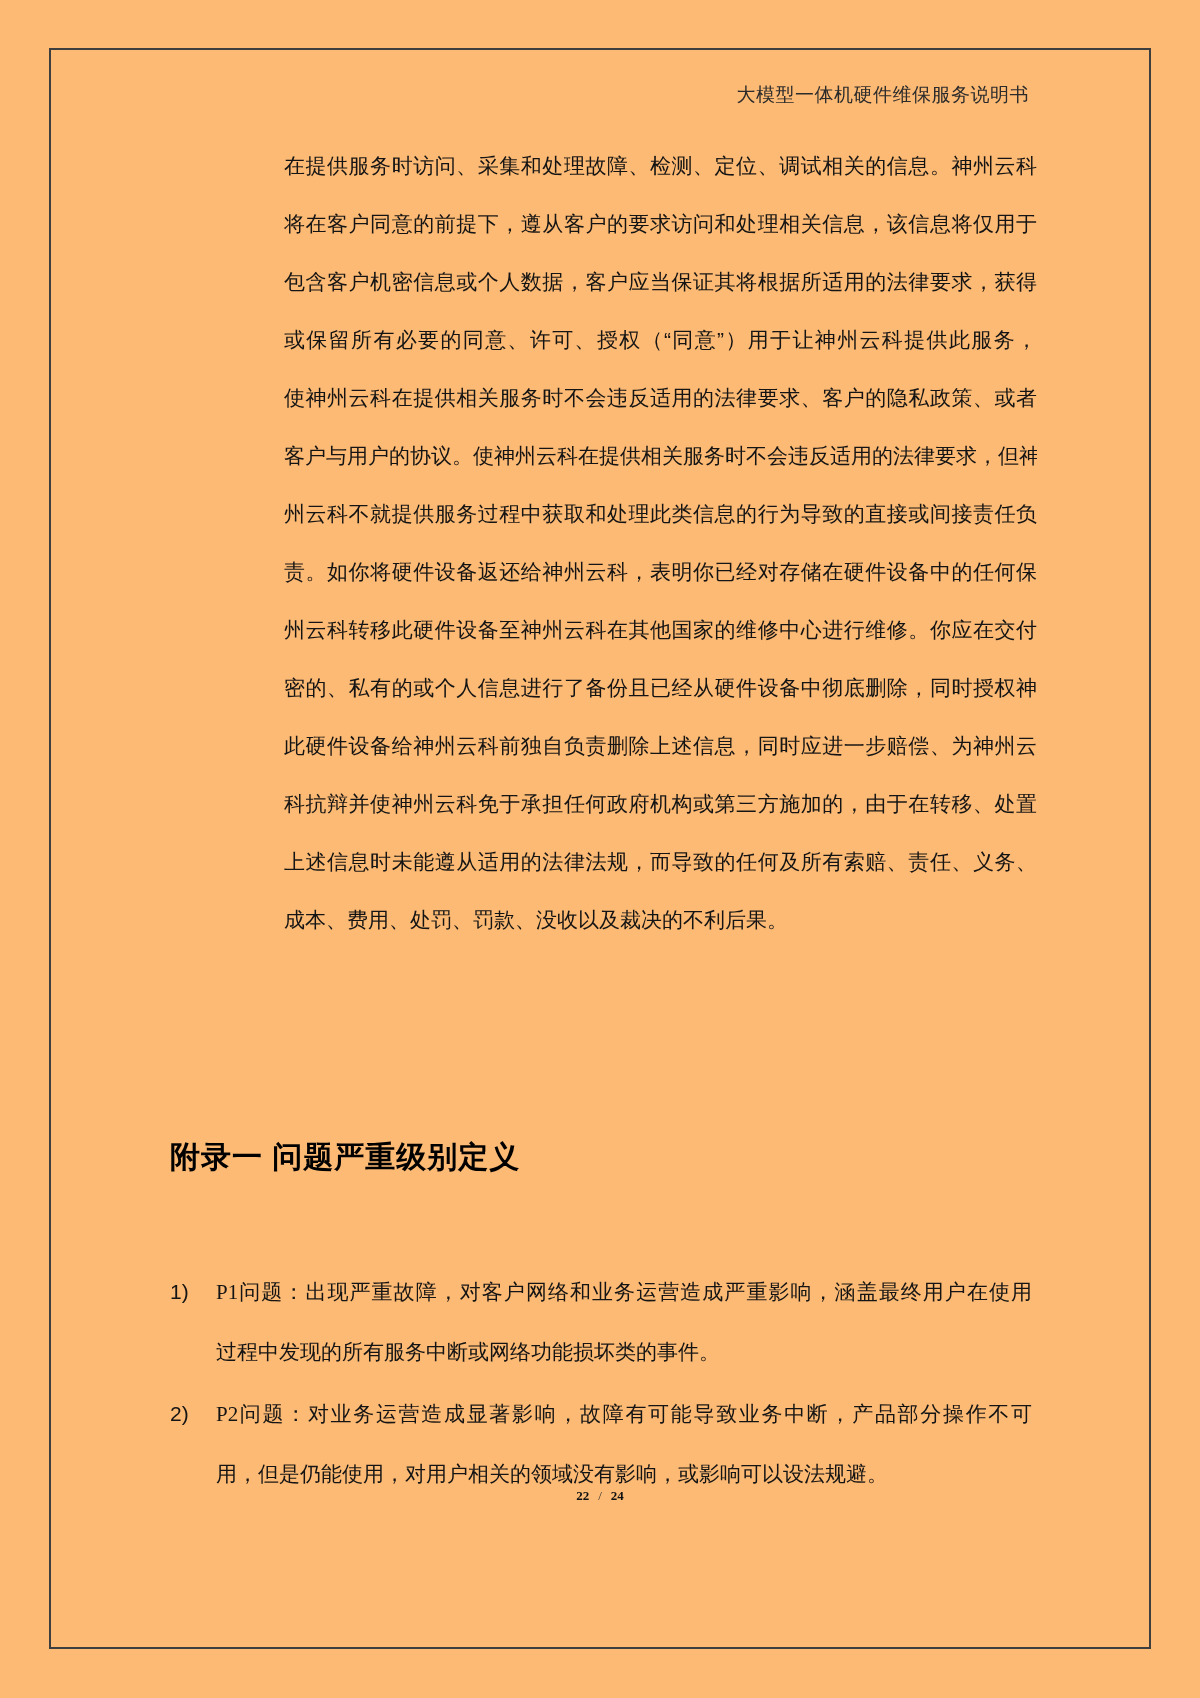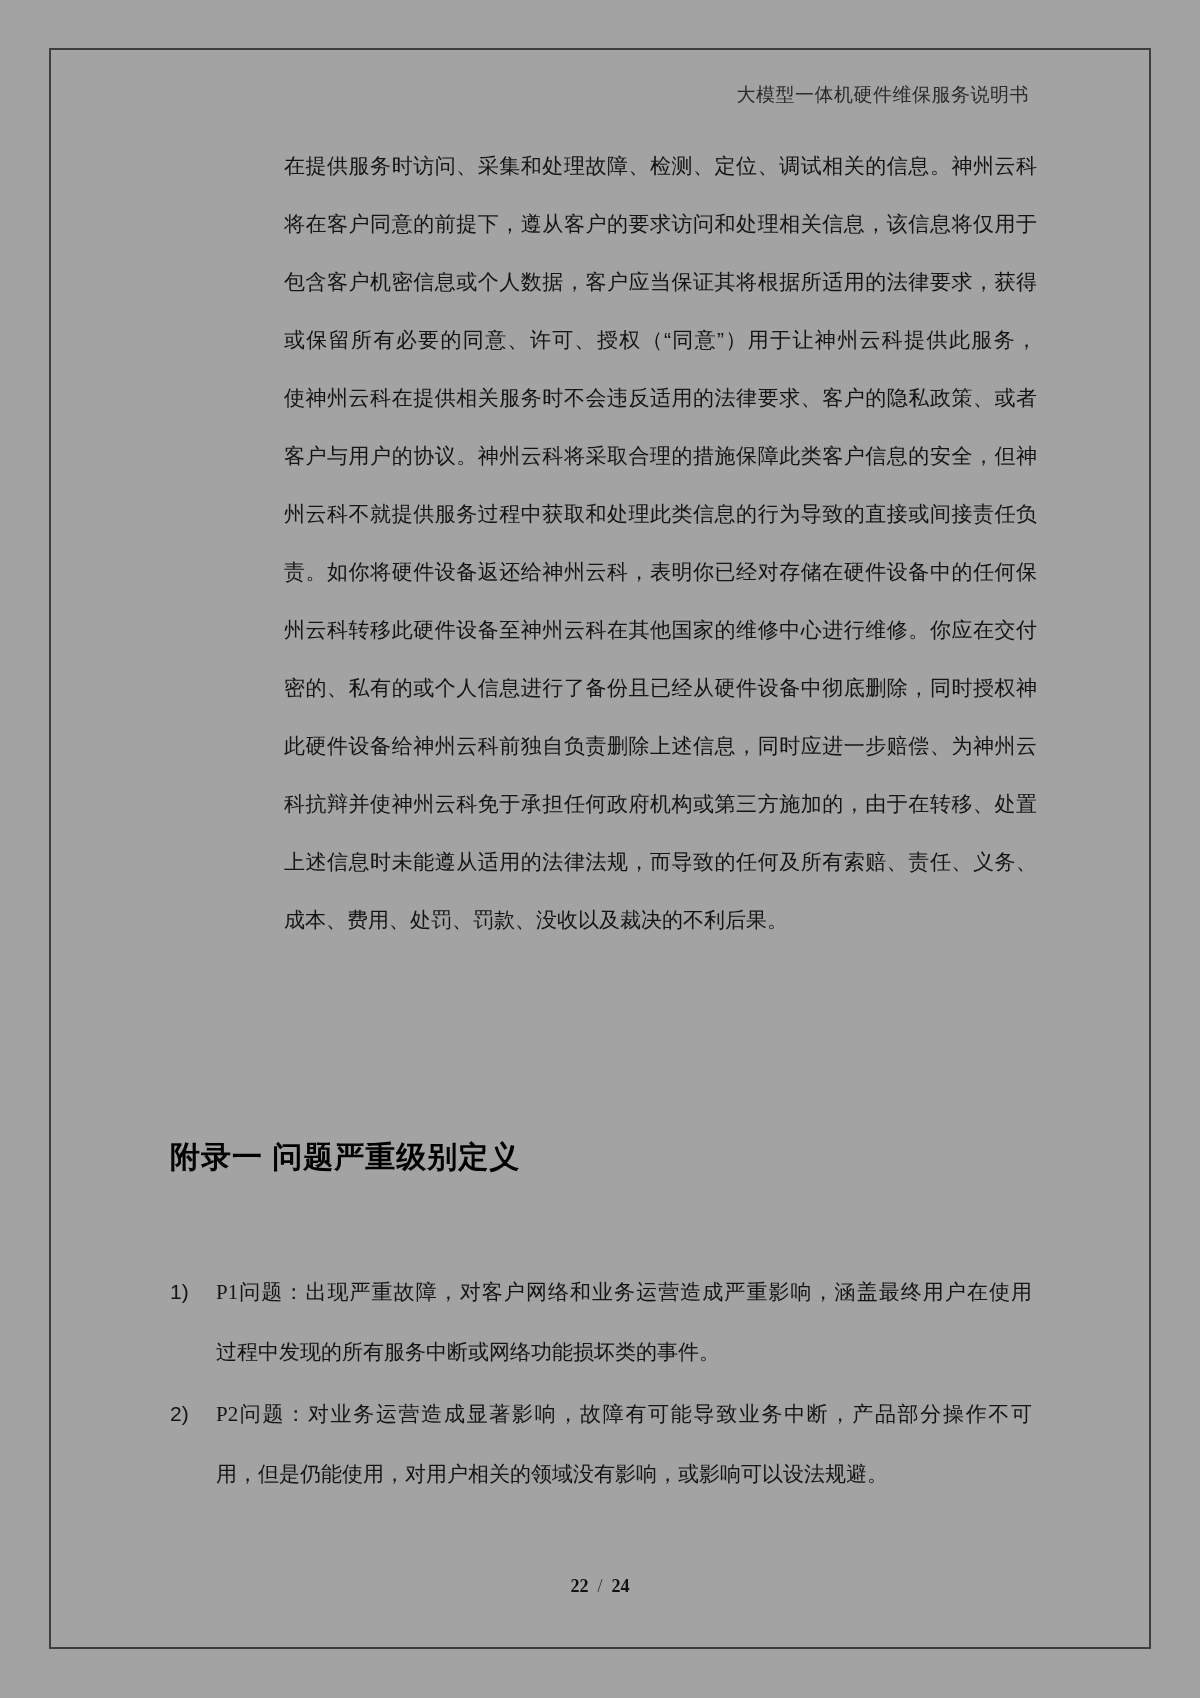--- a/index.html
+++ b/index.html
@@ -8,21 +8,21 @@
     width: 1200px;
     height: 1698px;
     position: relative;
     font-family: "Liberation Sans", sans-serif;
     color: #111111;
     overflow: hidden;
   }
   .page {
     position: absolute;
     inset: 0;
-    background: #a3a3a3;
+    background: #fdba74;
   }
   .page-border {
     position: absolute;
     left: 49px;
     top: 48px;
     width: 1102px;
     height: 1601px;
     border: 2px solid #3e3e3e;
   }
   .doc-header {
@@ -97,24 +97,24 @@
     white-space: nowrap;
     overflow: hidden;
   }
   .list-item .item-lines .line.last {
     text-align-last: left;
   }
   .page-footer {
     position: absolute;
     left: 0;
     right: 0;
-    top: 1576px;
+    top: 1488px;
     text-align: center;
     font-family: "Liberation Serif", serif;
-    font-size: 18px;
+    font-size: 13px;
     font-weight: bold;
     color: #111111;
   }
   .page-footer .sep {
     font-weight: normal;
     margin: 0 9px;
     color: #333333;
   }
 </style>
 </head>
@@ -127,21 +127,21 @@
   <div class="doc-header">
     <span>大模型一体机硬件维保服务说明书</span>
   </div>
 
   <div class="body-paragraph">
     <div class="line">在提供服务时访问、采集和处理故障、检测、定位、调试相关的信息。神州云科</div>
     <div class="line">将在客户同意的前提下，遵从客户的要求访问和处理相关信息，该信息将仅用于</div>
     <div class="line">包含客户机密信息或个人数据，客户应当保证其将根据所适用的法律要求，获得</div>
     <div class="line">或保留所有必要的同意、许可、授权（“同意”）用于让神州云科提供此服务，</div>
     <div class="line">使神州云科在提供相关服务时不会违反适用的法律要求、客户的隐私政策、或者</div>
-    <div class="line">客户与用户的协议。神州云科将采取合理的措施保障此类客户信息的安全，但神</div>
+    <div class="line">客户与用户的协议。使神州云科在提供相关服务时不会违反适用的法律要求，但神</div>
     <div class="line">州云科不就提供服务过程中获取和处理此类信息的行为导致的直接或间接责任负</div>
     <div class="line">责。如你将硬件设备返还给神州云科，表明你已经对存储在硬件设备中的任何保</div>
     <div class="line">州云科转移此硬件设备至神州云科在其他国家的维修中心进行维修。你应在交付</div>
     <div class="line">密的、私有的或个人信息进行了备份且已经从硬件设备中彻底删除，同时授权神</div>
     <div class="line">此硬件设备给神州云科前独自负责删除上述信息，同时应进一步赔偿、为神州云</div>
     <div class="line">科抗辩并使神州云科免于承担任何政府机构或第三方施加的，由于在转移、处置</div>
     <div class="line">上述信息时未能遵从适用的法律法规，而导致的任何及所有索赔、责任、义务、</div>
     <div class="line last">成本、费用、处罚、罚款、没收以及裁决的不利后果。</div>
   </div>
 

